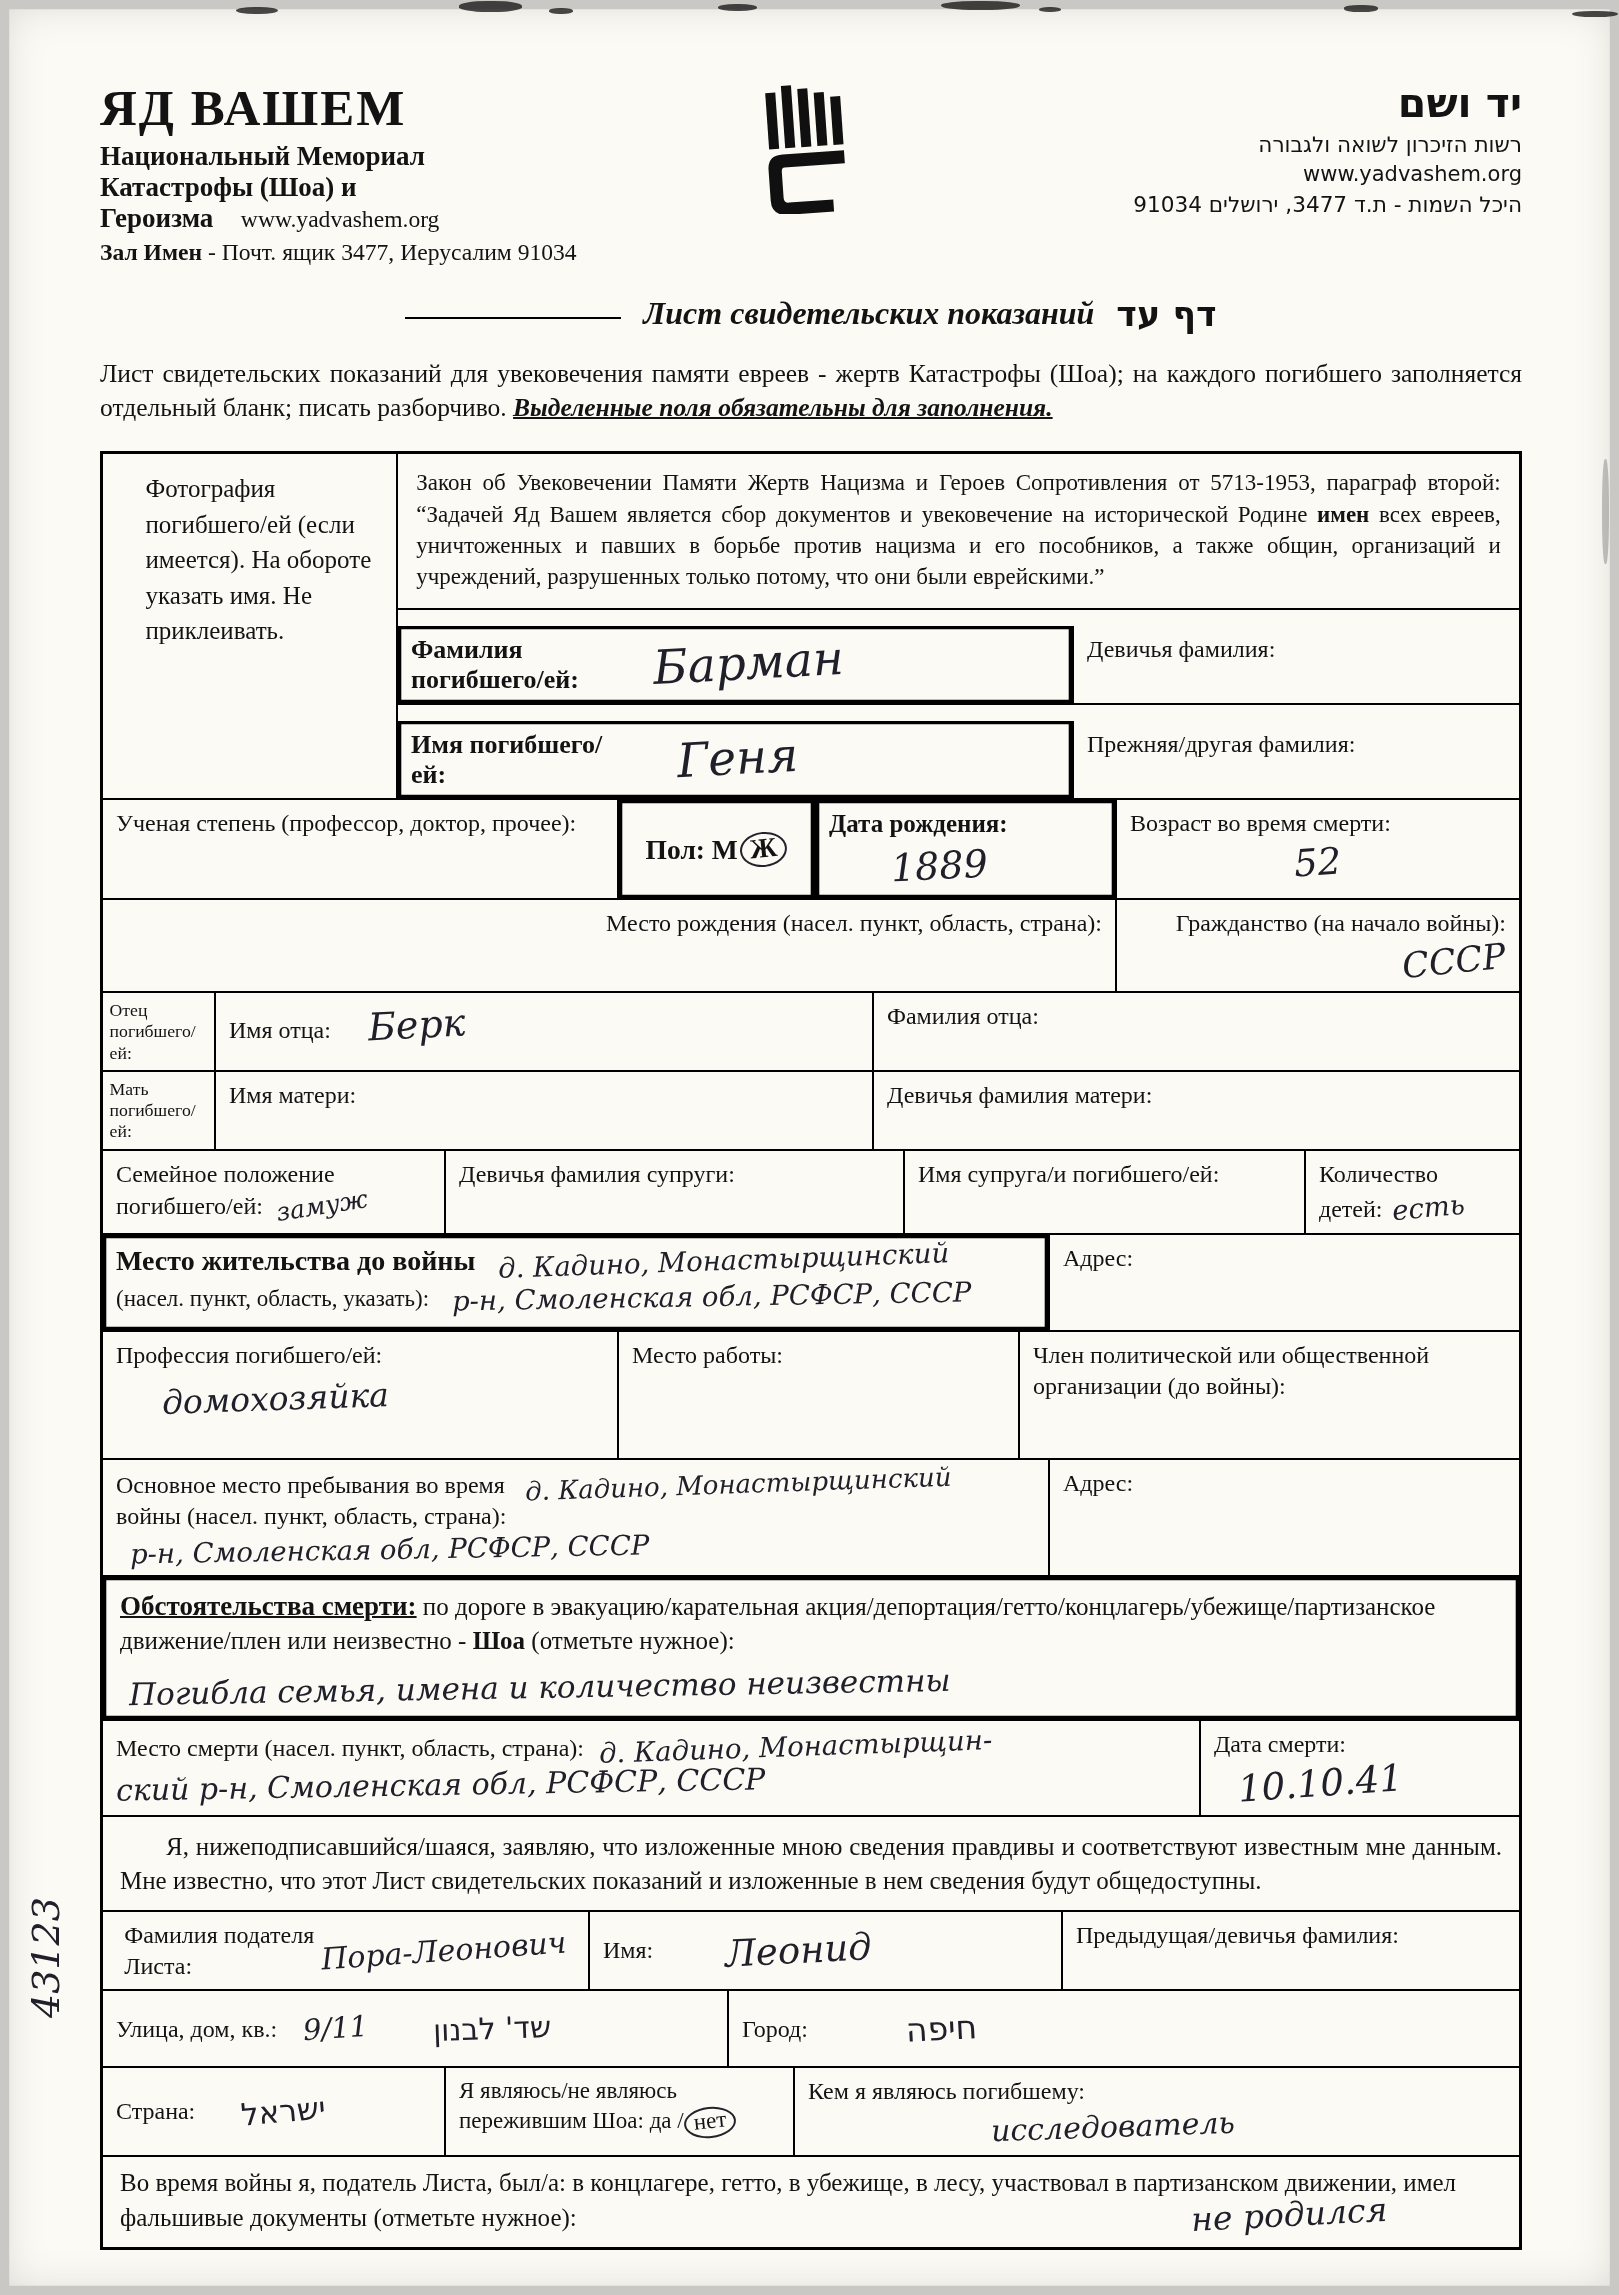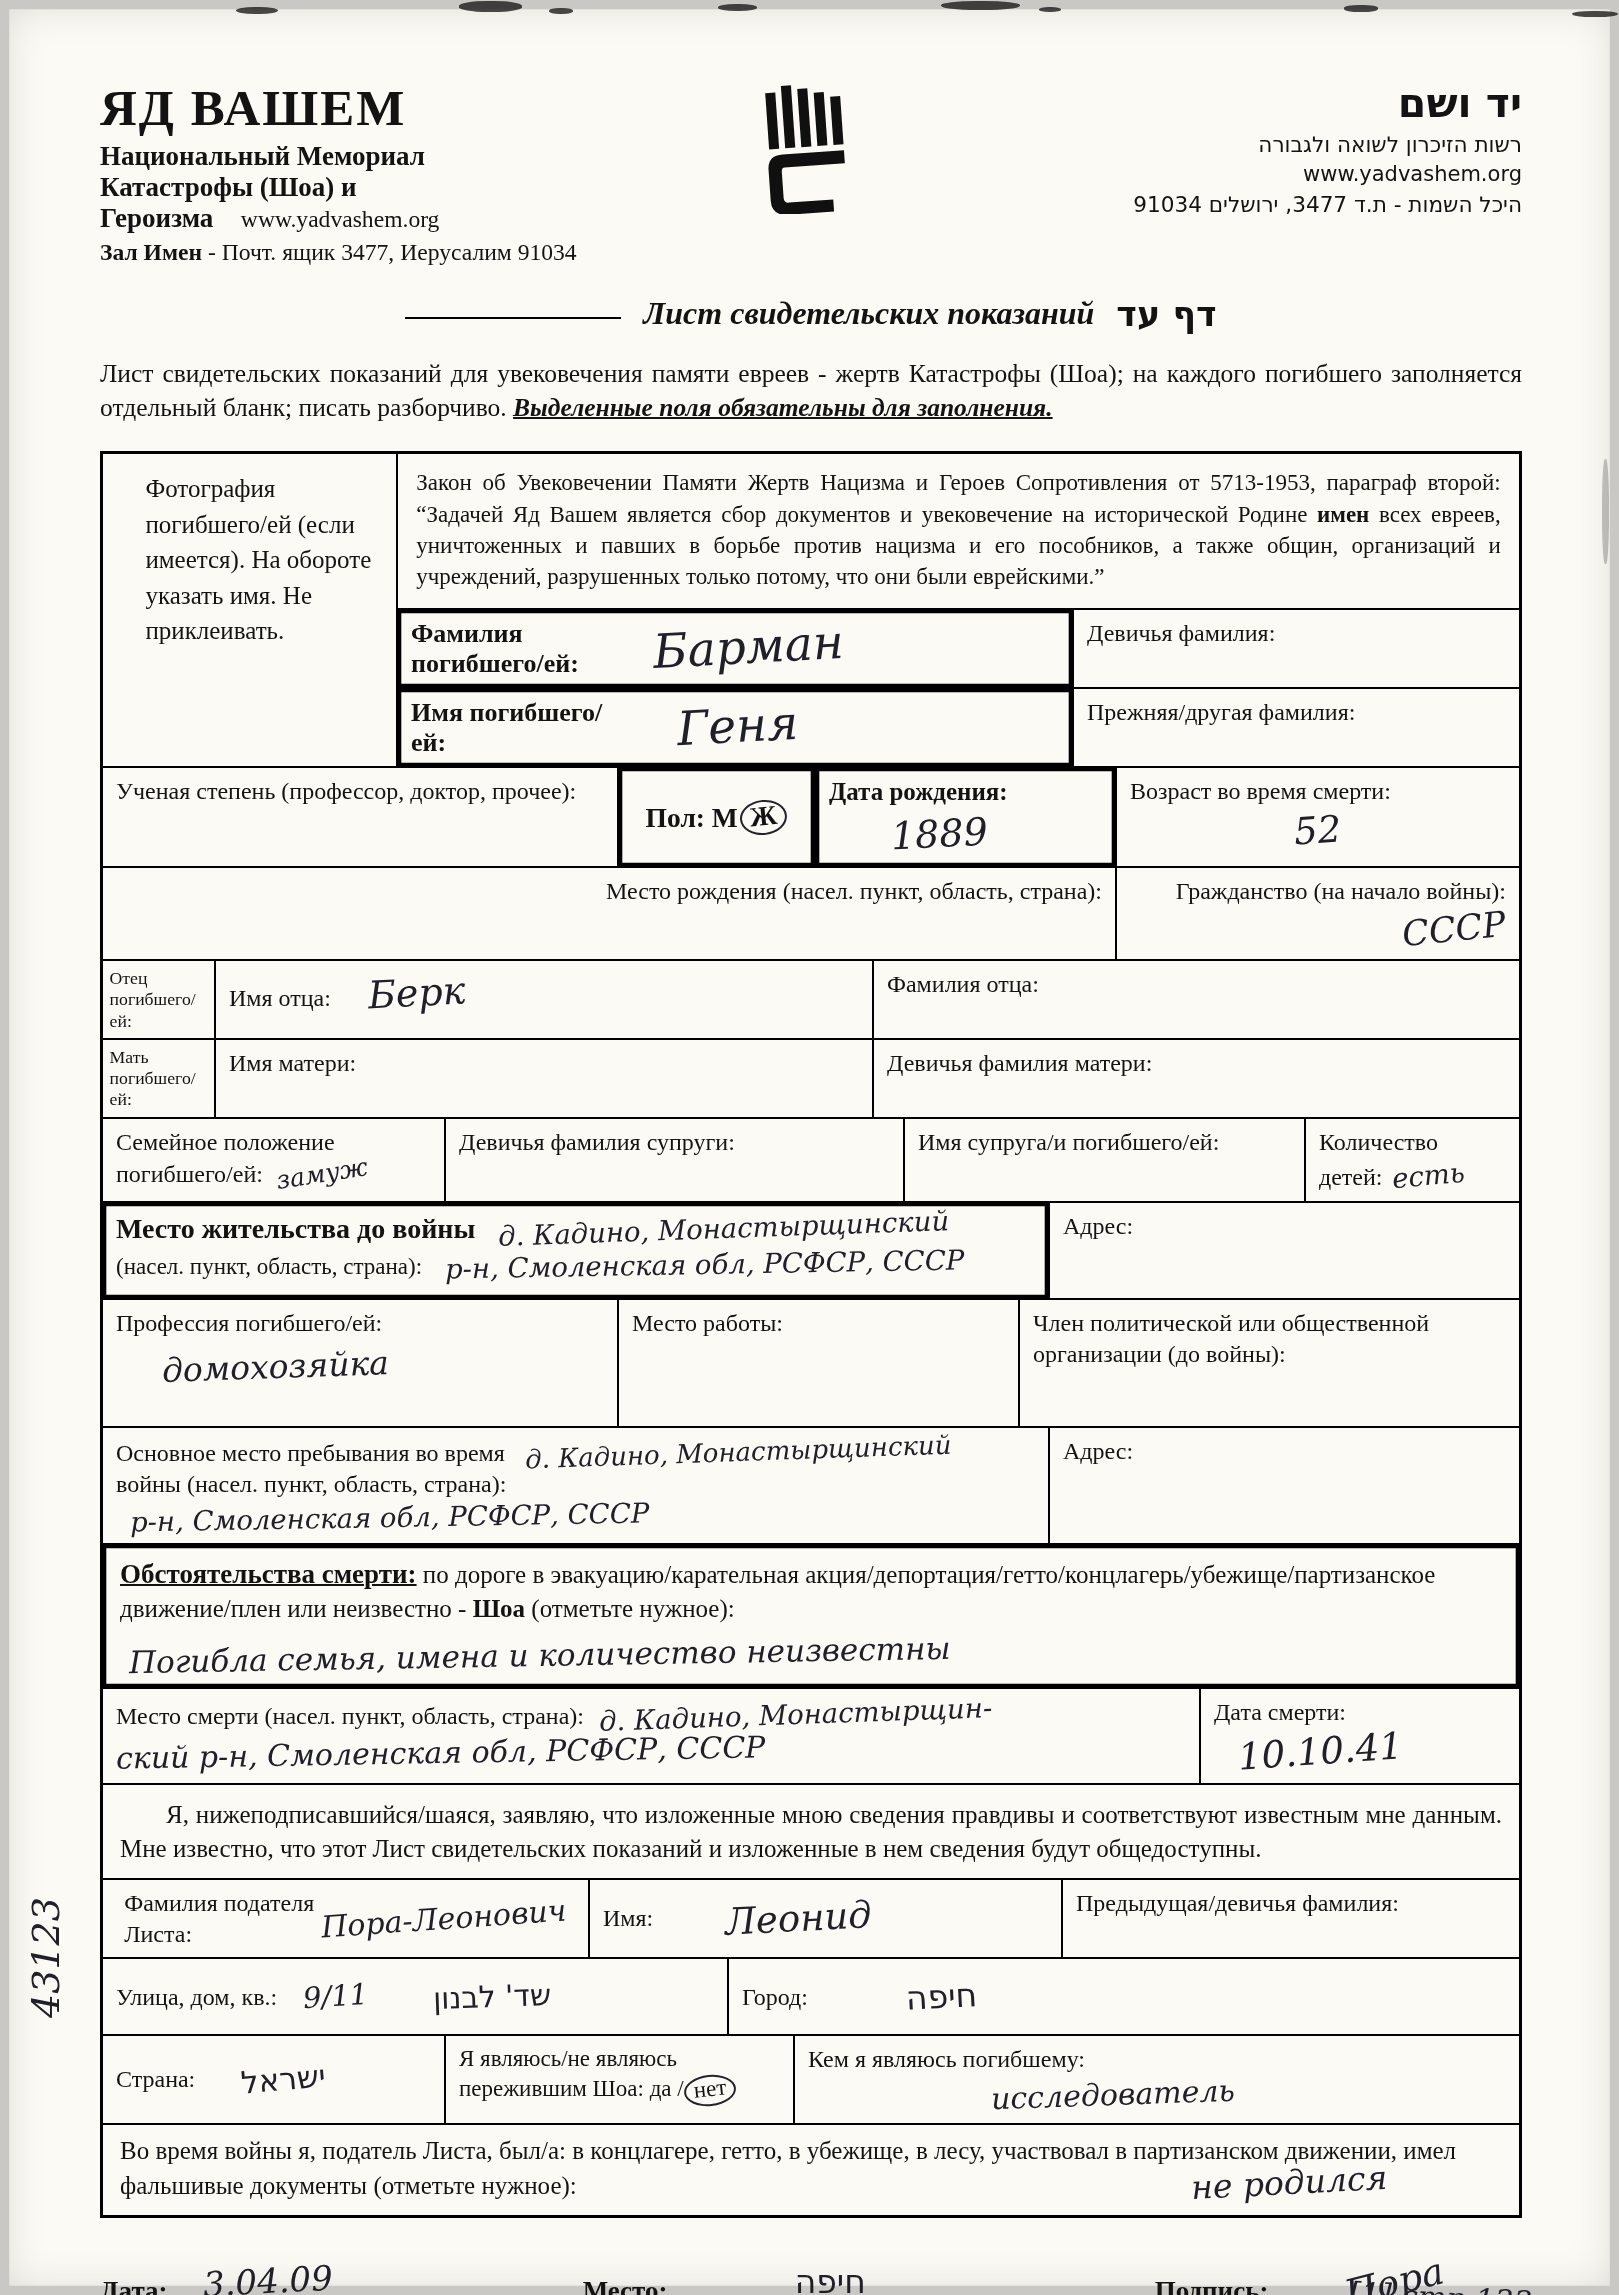--- a/index.html
+++ b/index.html
@@ -43,21 +43,21 @@
   .c { border-right:2px solid #000; padding:7.9px 13px; position:relative; font-size:24px; line-height:1.28; }
   .row > .c:last-child, .sub > .c:last-child { border-right:none; }
   .req { box-shadow: inset 0 0 0 3.3px #000; }
 
   .hw { font-family:"DejaVu Serif",serif; font-style:italic; color:#20202a; display:inline-block; }
   .hw-he { font-family:"DejaVu Sans",sans-serif; color:#20202a; display:inline-block; }
   .circled { display:inline-block; border:2.6px solid #23232b; border-radius:50%; padding:0 7.9px 2.6px; transform:rotate(-6deg); line-height:1.05; }
 
   .row-top { grid-template-columns:267px 1fr;padding-left:28px; }
   .photo-cell { padding:17px 14.4px; font-size:25px; line-height:1.42; }
-  .rt-right { display:flex; flex-direction:column; }
+  .rt-right { display:flex; flex-direction:column;gap:16px; }
   .law { border-bottom:2px solid #000; padding:13px 18.3px; font-size:23px; line-height:1.36; text-align:justify; min-height:156px; }
   .sub { display:grid; grid-template-columns:676px 1fr; border-bottom:2px solid #000; }
   .rt-right > .sub:last-child { border-bottom:none; flex:1; }
   .fam-cell { display:flex; align-items:center; min-height:77px; }
   .flabel { flex:0 0 220px; font-weight:bold; font-size:26px; line-height:1.15; }
   .v-big { font-size:47px; transform:rotate(-3deg); margin-left:22px; margin-top:-3.9px; }
 
   .row-degree { grid-template-columns:516px 197px 301px 1fr; min-height:80px; }
   .pol-cell { display:flex; align-items:center; justify-content:center; font-weight:bold; font-size:27.5px; gap:2.6px; }
   .row-bplace { grid-template-columns:1014px 1fr; min-height:77px;text-align:right; }
@@ -216,21 +216,21 @@
         </div>
       </div>
 
       <div class="row row-prewar">
         <div class="c req">
           <div>
             <span class="b" style="font-size:28px;">Место жительства до войны</span>
             <span class="hw" style="font-size:27.5px; margin-left:17px; transform:rotate(-2deg);">д. Кадино, Монастырщинский</span>
           </div>
           <div>
-            <span style="font-size:23px;">(насел. пункт, область, страна):</span>
+            <span style="font-size:23px;">(насел. пункт, область, указать):</span>
             <span class="hw" style="font-size:27.5px; margin-left:17px; transform:rotate(-1deg);">р-н, Смоленская обл, РСФСР, СССР</span>
           </div>
         </div>
         <div class="c"><span>Адрес:</span></div>
       </div>
 
       <div class="row row-prof">
         <div class="c">
           <div>Профессия погибшего/ей:</div>
           <div class="hw" style="font-size:33px; margin:7.9px 0 0 46px; transform:rotate(-2deg);">домохозяйка</div>

